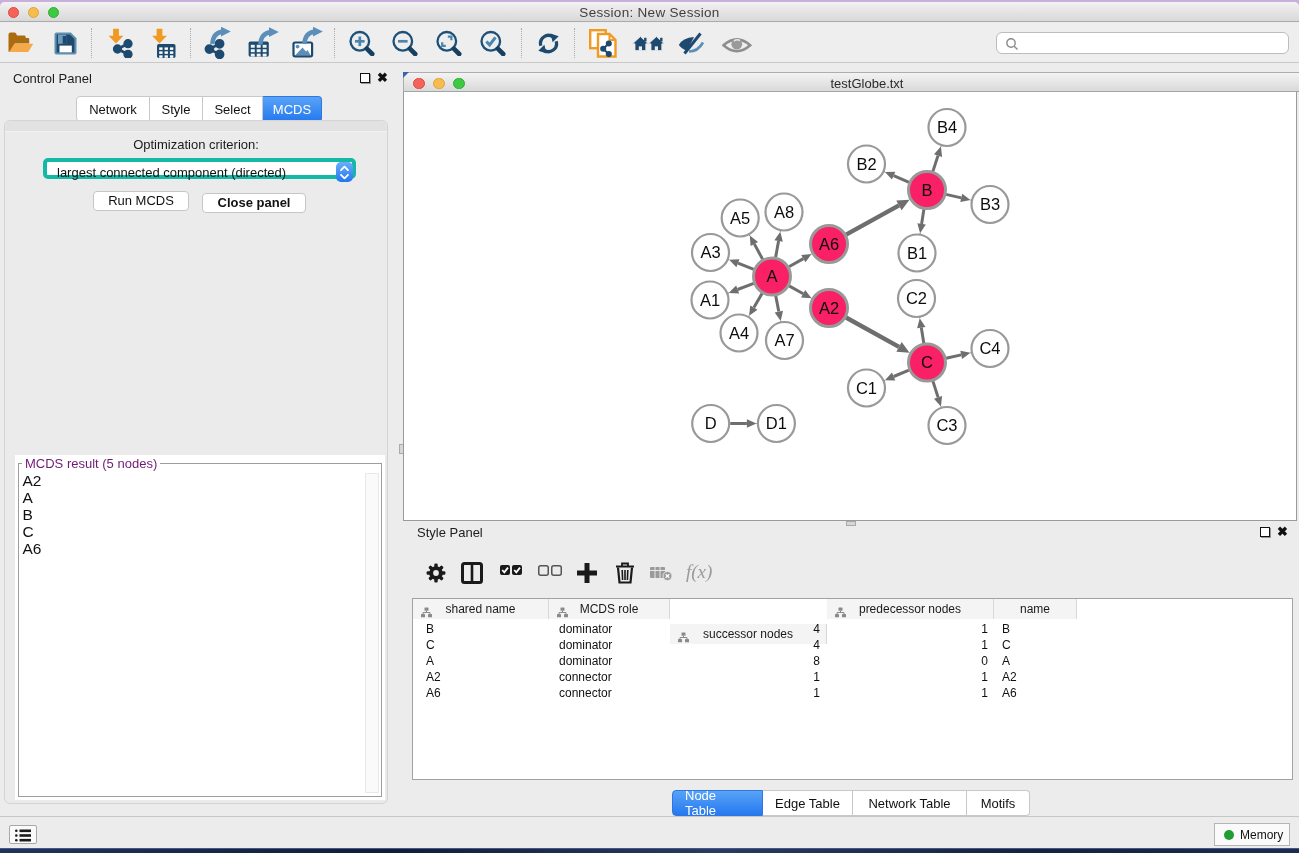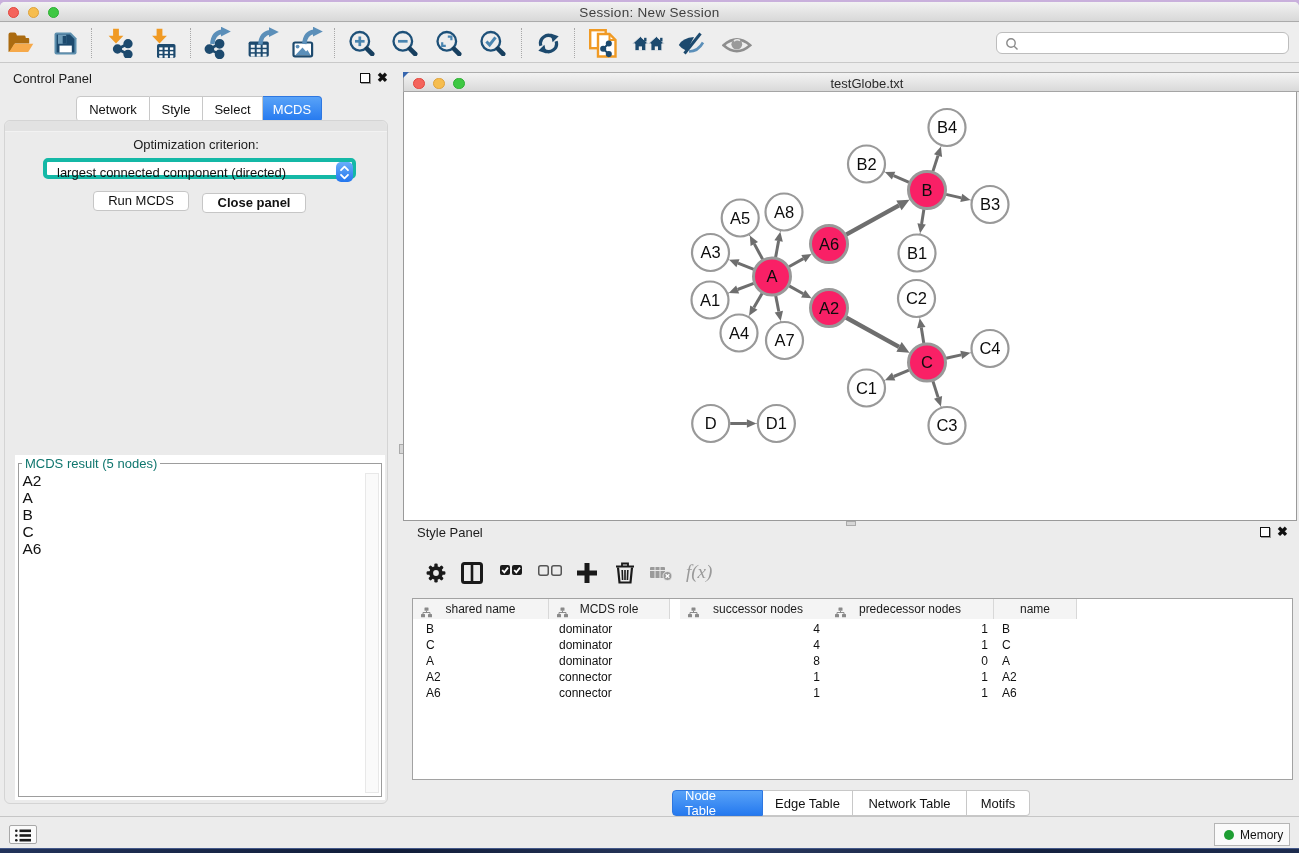--- a/index.html
+++ b/index.html
@@ -32,21 +32,21 @@
 #cp-content { position:absolute; left:4px; top:120px; width:384px; height:684px; background:#ebebeb; border:1px solid #d4d4d4; border-radius:6px; }
 #cp-band { position:absolute; left:0; top:0; width:100%; height:11px; background:#e2e2e2; border-bottom:1px solid #f2f2f2; border-radius:6px 6px 0 0; }
 #opt-label { position:absolute; left:0; top:16px; width:100%; text-align:center; font-size:13px; color:#1a1a1a; }
 #dropdown { position:absolute; left:38px; top:37px; width:313px; height:21px; background:#fff; border:4px solid #14b8a6; border-radius:5px; font-size:13px; color:#111; }
 #dropdown .txt { position:absolute; left:10px; top:3px; }
 #dropdown .spin { position:absolute; right:-0.5px; top:-0.5px; width:17px; height:20px; background:linear-gradient(#6aaefa,#2376ee); border-radius:5px; }
 .btn { position:absolute; height:20px; background:#fff; border:1px solid #c6c6c6; border-radius:4px; font-size:13px; color:#111; text-align:center; line-height:18px; }
 
 #resultpanel { position:absolute; left:10px; top:334px; width:370px; height:345px; background:#ffffff; }
 #fsborder { position:absolute; left:2.5px; top:7.5px; width:364px; height:334px; border:1px solid #9d9d9d; }
-#resultpanel .legend { position:absolute; left:7px; top:1px; background:#fff; padding:0 3px; font-size:13px; color:#0f766e; }
+#resultpanel .legend { position:absolute; left:7px; top:1px; background:#fff; padding:0 3px; font-size:13px; color:#701a75; }
 #listbox { position:absolute; left:4px; top:16.5px; width:345px; height:323px; }
 #listbox .item { font-size:15.5px; color:#111; padding-left:3.5px; height:17.1px; line-height:17.1px; }
 #listscroll { position:absolute; left:349.5px; top:18px; width:14px; height:320px; background:#fafafa; border:1px solid #e8e8e8; }
 
 #gwin { position:absolute; left:403px; top:72px; width:928px; height:449px; }
 #gtitle { position:absolute; left:0; top:0; width:100%; height:20px; background:linear-gradient(#f3f3f3,#d9d9d9); border:1px solid #aeaeae; border-bottom:1px solid #a5a5a5; border-radius:4px 4px 0 0; }
 #gtitle .wt { position:absolute; top:3px; width:100%; text-align:center; font-size:13px; color:#2a2a2a; }
 #gtitle .t1 { left:9px; top:4.5px; background:#f4645c; border:0.5px solid #e2463d; }
 #gtitle .t2 { left:29px; top:4.5px; background:#f6bd4e; border:0.5px solid #dfa23b; }
 #gtitle .t3 { left:49px; top:4.5px; background:#3ec843; border:0.5px solid #2daf33; }
@@ -459,21 +459,21 @@
 <div class="th" style="left:136px;width:121px;"><span style="position:absolute;left:8px;top:4px;"><svg width="11" height="11" viewBox="0 0 11 11" style="vertical-align:-1px">
           <g fill="#8a8a8a">
             <rect x="3.5" y="0.5" width="4" height="3.2" rx="0.5"></rect>
             <rect x="0" y="7" width="4" height="3.2" rx="0.5"></rect>
             <rect x="7" y="7" width="4" height="3.2" rx="0.5"></rect>
           </g>
           <g stroke="#8a8a8a" stroke-width="1" fill="none">
             <path d="M5.5 3.7 L5.5 5.5 M2 7 L2 5.5 L9 5.5 L9 7"></path>
           </g>
         </svg></span>MCDS role</div>
-<div class="th" style="left:267px;width:157px;"><span style="position:absolute;left:8px;top:4px;"><svg width="11" height="11" viewBox="0 0 11 11" style="vertical-align:-1px">
+<div class="th" style="left:257px;width:157px;margin-top:25px;"><span style="position:absolute;left:8px;top:4px;"><svg width="11" height="11" viewBox="0 0 11 11" style="vertical-align:-1px">
           <g fill="#8a8a8a">
             <rect x="3.5" y="0.5" width="4" height="3.2" rx="0.5"></rect>
             <rect x="0" y="7" width="4" height="3.2" rx="0.5"></rect>
             <rect x="7" y="7" width="4" height="3.2" rx="0.5"></rect>
           </g>
           <g stroke="#8a8a8a" stroke-width="1" fill="none">
             <path d="M5.5 3.7 L5.5 5.5 M2 7 L2 5.5 L9 5.5 L9 7"></path>
           </g>
         </svg></span>successor nodes</div>
 <div class="th" style="left:414px;width:167px;"><span style="position:absolute;left:8px;top:4px;"><svg width="11" height="11" viewBox="0 0 11 11" style="vertical-align:-1px">

